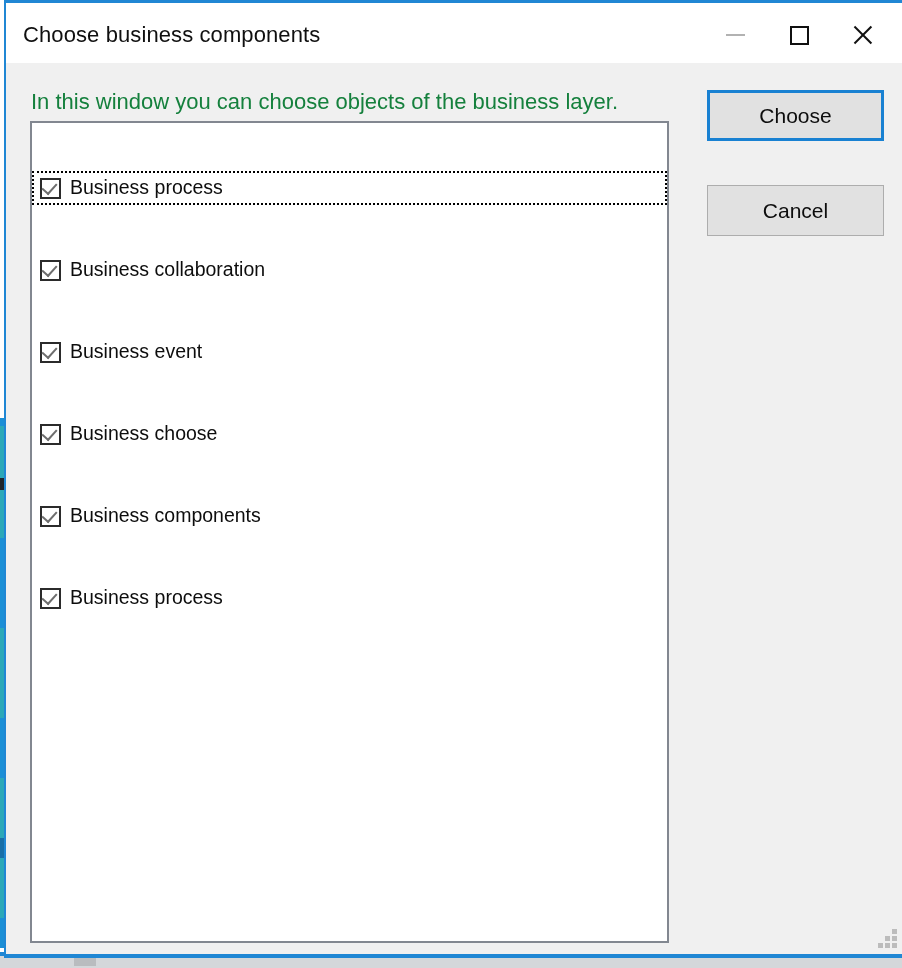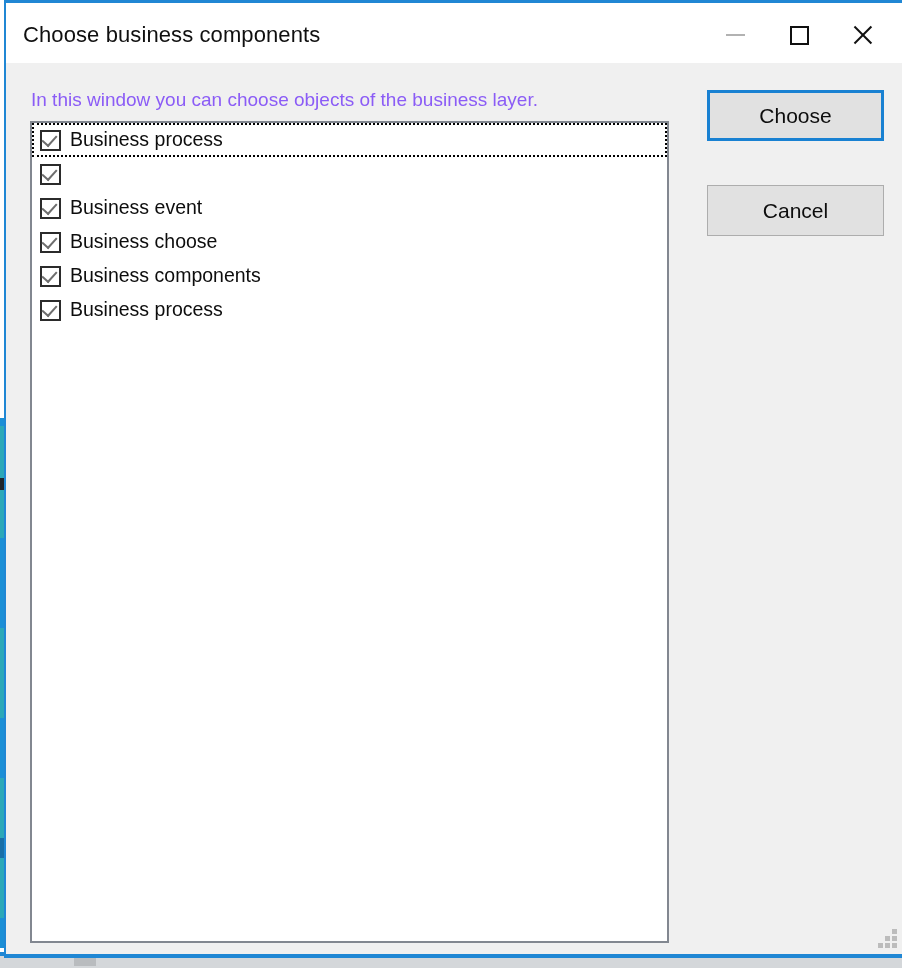--- a/index.html
+++ b/index.html
@@ -152,22 +152,22 @@
     position: absolute;
     left: 0; top: 60px;
     right: 0; bottom: 0;
     background: #f0f0f0;
   }
 
   #intro-text {
     position: absolute;
     left: 25px;
     top: 26px;
-    font-size: 19px;
-    color: #8b5cf6;
+    font-size: 22px;
+    color: #15803d;
     white-space: nowrap;
   }
 
   
   #listbox {
     position: absolute;
     left: 24px;
     top: 58px;
     width: 639px;
     height: 822px;
@@ -176,20 +176,21 @@
     box-sizing: border-box;
     overflow: hidden;
   }
   .list-item {
     position: relative;
     height: 34px;
     display: flex;
     align-items: center;
     padding-left: 6px;
     box-sizing: border-box;
+    margin-top: 48px;
   }
   .list-item.focused {
     outline: 2px dotted #000000;
     outline-offset: -2px;
   }
   .checkbox {
     position: relative;
     width: 21px;
     height: 21px;
     min-width: 21px;
@@ -298,20 +299,21 @@
         <span class="checkbox">
           <span class="tick"></span>
         </span>
         <span class="item-label">Business process</span>
       </div>
 
       <div class="list-item">
         <span class="checkbox">
           <span class="tick"></span>
         </span>
+        <span class="item-label">Business collaboration</span>
       </div>
 
       <div class="list-item">
         <span class="checkbox">
           <span class="tick"></span>
         </span>
         <span class="item-label">Business event</span>
       </div>
 
       <div class="list-item">

